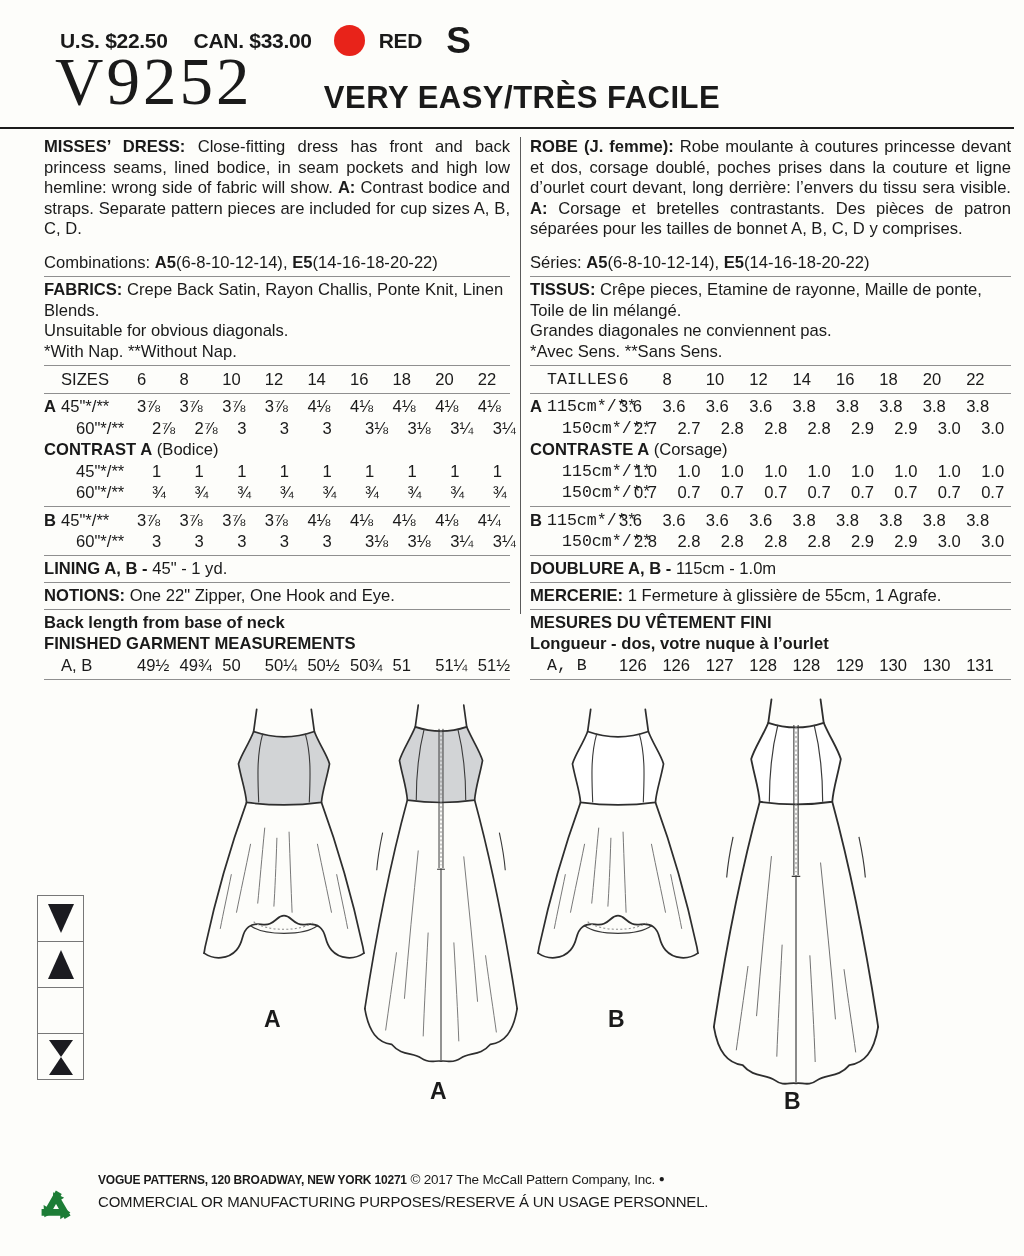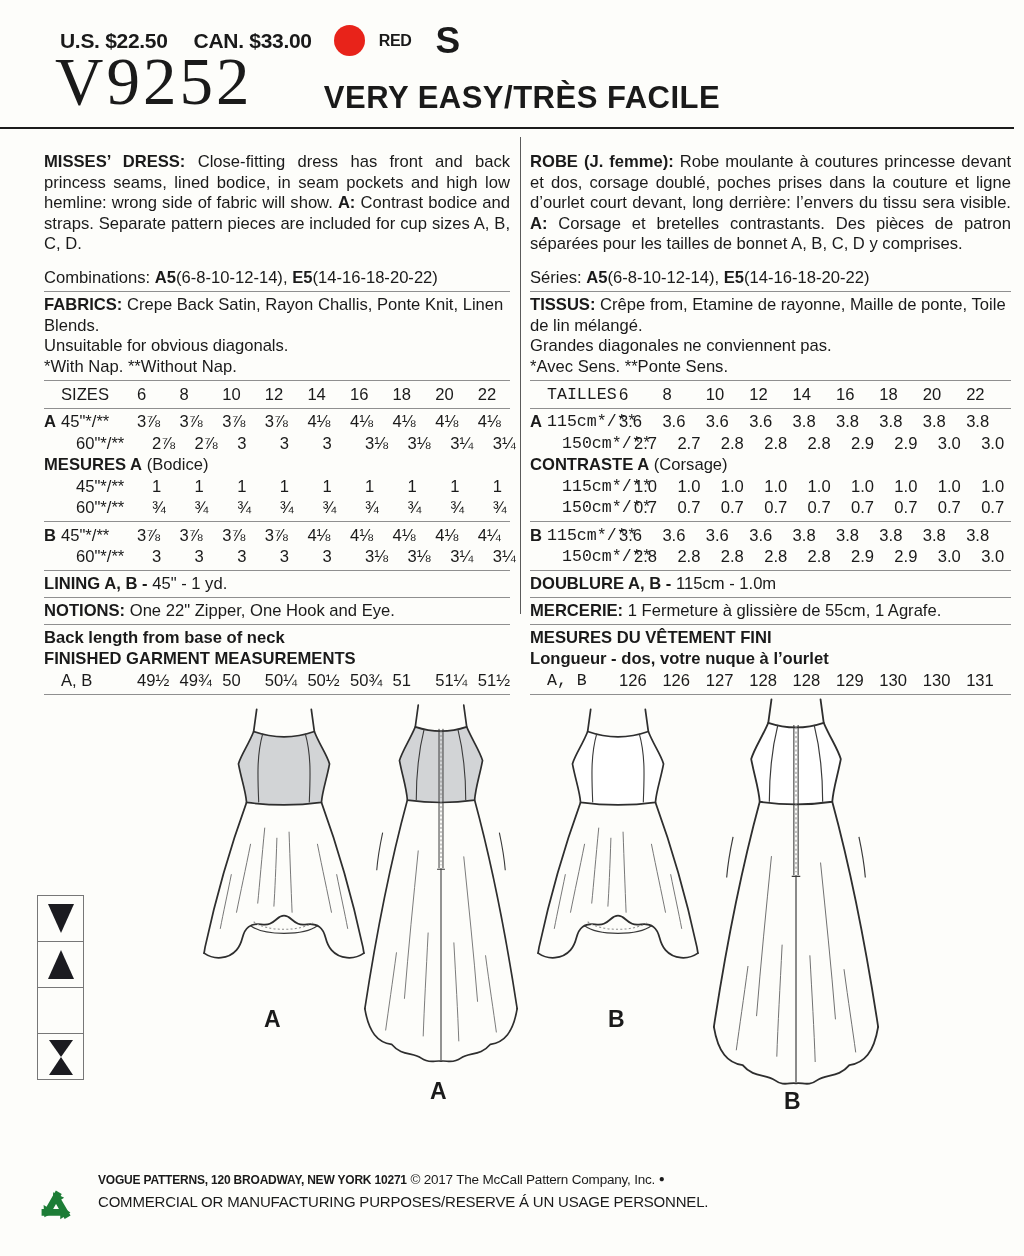--- a/index.html
+++ b/index.html
@@ -5,35 +5,35 @@
   html,body{margin:0;padding:0;background:#e8e8e8;}
   #page{position:relative;width:1024px;height:1256px;background:#fdfdfa;color:#1a1a1a;
         font-family:"Liberation Sans",sans-serif;overflow:hidden;margin:0 auto;}
   b{font-weight:700;}
 
   
   .price-row{position:absolute;left:60px;top:22px;display:flex;align-items:center;
              font-weight:700;font-size:21px;letter-spacing:-.3px;white-space:nowrap;}
   .price-us{margin-right:26px;}
   .color-dot{width:31px;height:31px;border-radius:50%;margin-left:22px;margin-right:14px;flex:none;}
-  .color-name{font-size:16px;font-weight:700;}
+  .color-name{font-size:21px;font-weight:700;}
   .size-letter{font-size:37px;font-weight:700;margin-left:24px;line-height:1;}
   .pattern-number{position:absolute;left:55px;top:48px;font-family:"Liberation Serif",serif;
                   font-size:67px;font-weight:400;letter-spacing:3px;line-height:1;}
   .tagline{position:absolute;left:310px;top:80px;width:424px;text-align:center;
            font-family:Liberation Sans, sans-serif;font-weight:700;font-size:31px;
            letter-spacing:.5px;white-space:nowrap;}
   .head-rule{position:absolute;left:0;top:127px;width:1014px;height:2.4px;background:#1c1c1c;}
 
   
   .col{position:absolute;top:137px;font-size:16.6px;line-height:20.6px;}
   .col-en{left:44px;width:466px;}
   .col-fr{left:530px;width:481px;}
   .vdivider{position:absolute;left:520px;top:137px;width:1px;height:477px;background:#5a5a5a;}
-  .desc{margin:15px 0 13px 0;text-align:justify;}
+  .desc{margin:0 0 13px 0;text-align:justify;}
   .rule{height:1px;background:#8f8f8f;margin:2px 0 3px 0;}
   .line{height:21px;white-space:nowrap;}
   .tsec{height:21.5px;white-space:nowrap;}
 
   
   .trow{display:flex;height:21.5px;align-items:center;white-space:nowrap;}
   .tp{width:17px;flex:none;font-weight:700;}
   .tl{width:76px;flex:none;}
   .trow.ind .tl{padding-left:15px;}
   .tv{width:42.6px;flex:none;}
@@ -139,21 +139,21 @@
           <span class="tv">2⅞</span>
           <span class="tv">3</span>
           <span class="tv">3</span>
           <span class="tv">3</span>
           <span class="tv">3⅛</span>
           <span class="tv">3⅛</span>
           <span class="tv">3¼</span>
           <span class="tv">3¼</span>
         </div>
       </div>
-    <div class="tsec"><b>MESURES A</b><span> (Bodice)</span></div>
+    <div class="tsec"><b>CONTRAST A</b><span> (Bodice)</span></div>
     <div>
         <div class="trow ind">
           <span class="tp"></span>
           <span class="tl">45"*/**</span>
           <span class="tv">1</span>
           <span class="tv">1</span>
           <span class="tv">1</span>
           <span class="tv">1</span>
           <span class="tv">1</span>
           <span class="tv">1</span>
@@ -226,23 +226,23 @@
           <span class="tv">51½</span>
         </div>
       </div>
     <div class="rule"></div>
   </section>
 
   <section class="col col-fr">
     <p class="desc"><b>ROBE (J. femme):</b><span> Robe moulante à coutures princesse devant et dos, corsage doublé, poches prises dans la couture et ligne d’ourlet court devant, long derrière: l’envers du tissu sera visible. </span><b>A:</b><span> Corsage et bretelles contrastants. Des pièces de patron séparées pour les tailles de bonnet A, B, C, D y comprises.</span></p>
     <div class="line"><span>Séries: </span><b>A5</b><span>(6-8-10-12-14), </span><b>E5</b><span>(14-16-18-20-22)</span></div>
     <div class="rule"></div>
-    <div><b>TISSUS:</b><span> Crêpe from, Etamine de rayonne, Maille de ponte, Toile de lin mélangé.</span></div>
+    <div><b>TISSUS:</b><span> Crêpe pieces, Etamine de rayonne, Maille de ponte, Toile de lin mélangé.</span></div>
     <div class="line">Grandes diagonales ne conviennent pas.</div>
-    <div class="line">*Avec Sens. **Ponte Sens.</div>
+    <div class="line">*Avec Sens. **Sans Sens.</div>
     <div class="rule"></div>
     <div>
         <div class="trow">
           <span class="tp"></span>
           <span class="tl">TAILLES</span>
           <span class="tv">6</span>
           <span class="tv">8</span>
           <span class="tv">10</span>
           <span class="tv">12</span>
           <span class="tv">14</span>

